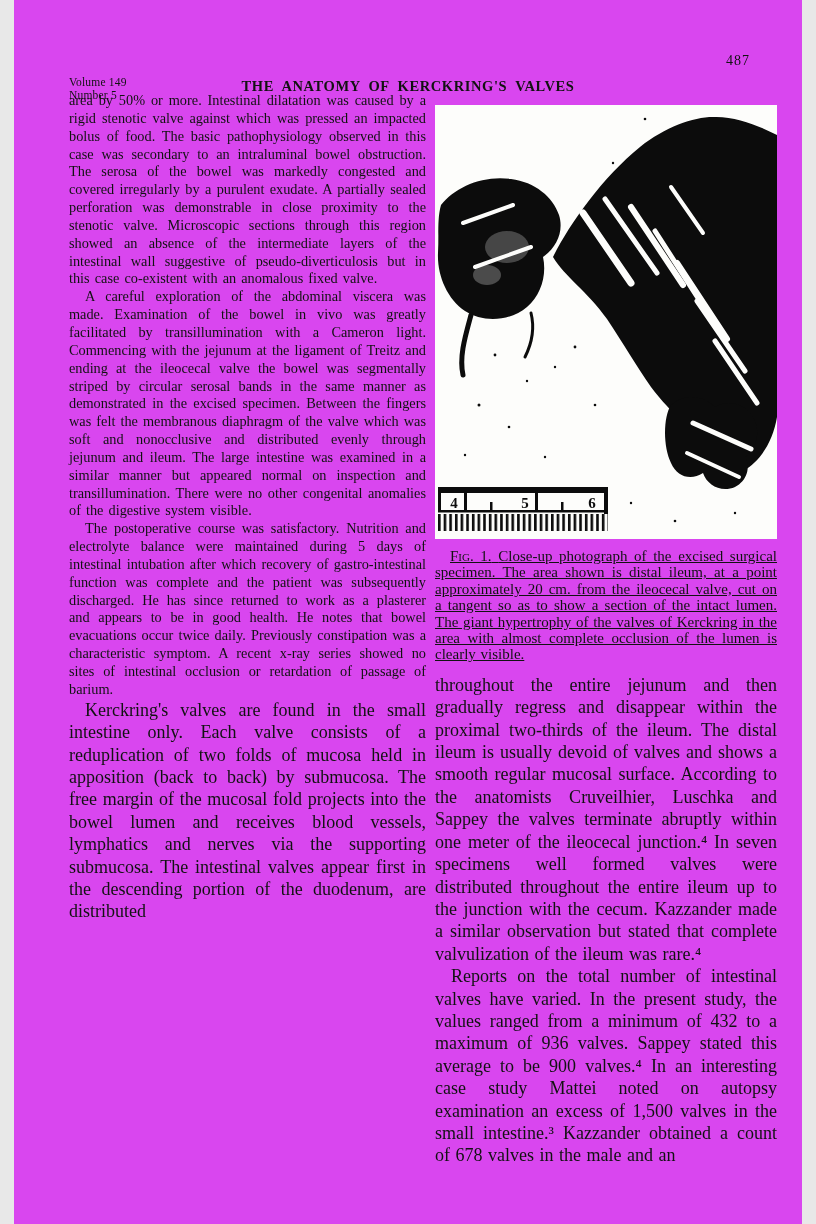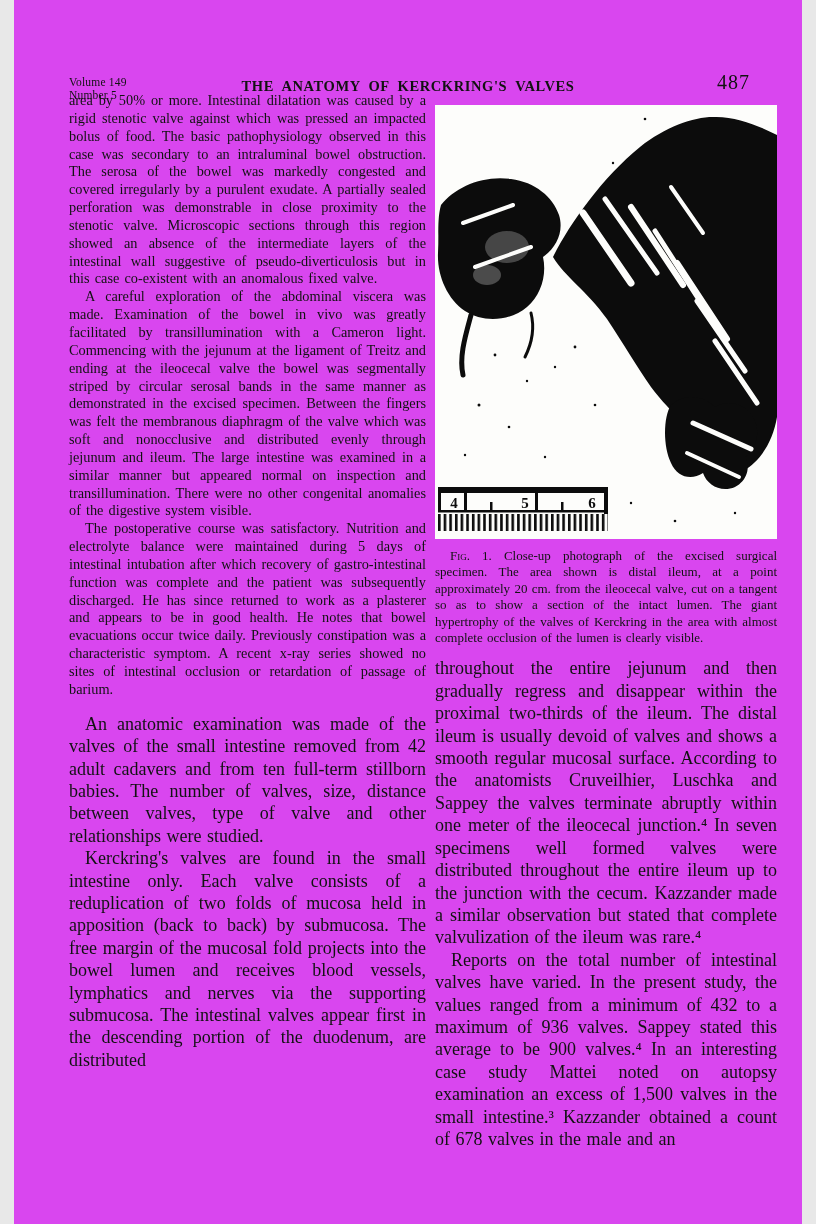--- a/index.html
+++ b/index.html
@@ -17,59 +17,58 @@
     position:absolute;left:55px;top:76px;
     font-size:11.5px;line-height:13px;letter-spacing:0.2px;
   }
   .running-title{
     position:absolute;left:120px;right:120px;top:78px;
     text-align:center;
     font-size:14.5px;font-weight:bold;
     letter-spacing:0.6px;word-spacing:4px;font-family:Liberation Serif, serif;
   }
   .pageno{
-    position:absolute;right:52px;top:71px;
-    font-size:20px;letter-spacing:1px;
+    position:absolute;right:52px;top:53px;
+    font-size:14px;letter-spacing:1px;
   }
   
   .col{position:absolute;top:92px;}
   .col-left{left:55px;width:357px;}
   .col-right{left:421px;top:105px;width:342px;}
   p{margin:0;}
   .small{font-size:14.3px;line-height:17.85px;text-align:justify;word-spacing:1.5px;}
   .large{font-size:18px;line-height:22.4px;text-align:justify;word-spacing:1px;}
   .ind{text-indent:16px;}
   .cont{text-indent:0;}
   .gap{margin-top:14px;}
   figure{margin:0;padding:0;}
   .photo{display:block;background:#fdfdfb;}
   .caption{
-    font-size:13px;line-height:16.4px;text-align:justify;
-    margin-top:9px;text-indent:15px;word-spacing:1px;
+    font-size:15px;line-height:16.4px;text-align:justify;
+    margin-top:9px;text-indent:15px;word-spacing:1px;text-decoration:underline;
   }
   .smallcaps{font-variant:small-caps;}
   .rightbody{margin-top:11px;}
 </style>
 </head>
 <body>
 
 <div class="page">
 
   <div class="vol">
     <div>Volume 149</div>
     <div>Number 5</div>
   </div>
   <div class="running-title">THE ANATOMY OF KERCKRING'S VALVES</div>
   <div class="pageno">487</div>
 
   <div class="col col-left">
     <p class="small cont">area by 50% or more. Intestinal dilatation was caused by a rigid stenotic valve against which was pressed an impacted bolus of food. The basic pathophysiology observed in this case was secondary to an intraluminal bowel obstruction. The serosa of the bowel was markedly congested and covered irregularly by a purulent exudate. A partially sealed perforation was demonstrable in close proximity to the stenotic valve. Microscopic sections through this region showed an absence of the intermediate layers of the intestinal wall suggestive of pseudo-diverticulosis but in this case co-existent with an anomalous fixed valve.</p>
     <p class="small ind">A careful exploration of the abdominal viscera was made. Examination of the bowel in vivo was greatly facilitated by transillumination with a Cameron light. Commencing with the jejunum at the ligament of Treitz and ending at the ileocecal valve the bowel was segmentally striped by circular serosal bands in the same manner as demonstrated in the excised specimen. Between the fingers was felt the membranous diaphragm of the valve which was soft and nonocclusive and distributed evenly through jejunum and ileum. The large intestine was examined in a similar manner but appeared normal on inspection and transillumination. There were no other congenital anomalies of the digestive system visible.</p>
     <p class="small ind">The postoperative course was satisfactory. Nutrition and electrolyte balance were maintained during 5 days of intestinal intubation after which recovery of gastro-intestinal function was complete and the patient was subsequently discharged. He has since returned to work as a plasterer and appears to be in good health. He notes that bowel evacuations occur twice daily. Previously constipation was a characteristic symptom. A recent x-ray series showed no sites of intestinal occlusion or retardation of passage of barium.</p>
-    <p class="large ind gap">An anatomic examination was made of the valves of the small intestine removed from 42 adult cadavers and from ten full-term stillborn babies. The number of valves, size, distance between valves, type of valve and other relationships were studied.</p>
     <p class="large ind">Kerckring's valves are found in the small intestine only. Each valve consists of a reduplication of two folds of mucosa held in apposition (back to back) by submucosa. The free margin of the mucosal fold projects into the bowel lumen and receives blood vessels, lymphatics and nerves via the supporting submucosa. The intestinal valves appear first in the descending portion of the duodenum, are distributed</p>
   </div>
 
   <div class="col col-right">
     <figure>
       <svg class="photo" width="342" height="434" viewBox="0 0 342 434" xmlns="http://www.w3.org/2000/svg">
 
         <path fill="#0c0c0c" d="M118,152 C135,118 168,72 205,42 C230,22 258,12 278,12 C300,11 322,20 342,30 L342,312 C338,336 326,356 308,366 C292,374 276,370 266,356 C258,344 254,330 246,318 C238,306 226,296 216,282 C202,262 188,238 172,214 C152,186 130,172 118,152 Z"></path>
 
         <path fill="#0c0c0c" d="M236,300 C250,288 268,290 280,302 C292,294 310,298 318,312 C326,326 322,344 310,352 C316,362 312,376 300,382 C286,388 272,380 268,368 C256,376 242,372 236,358 C228,342 228,312 236,300 Z"></path>

